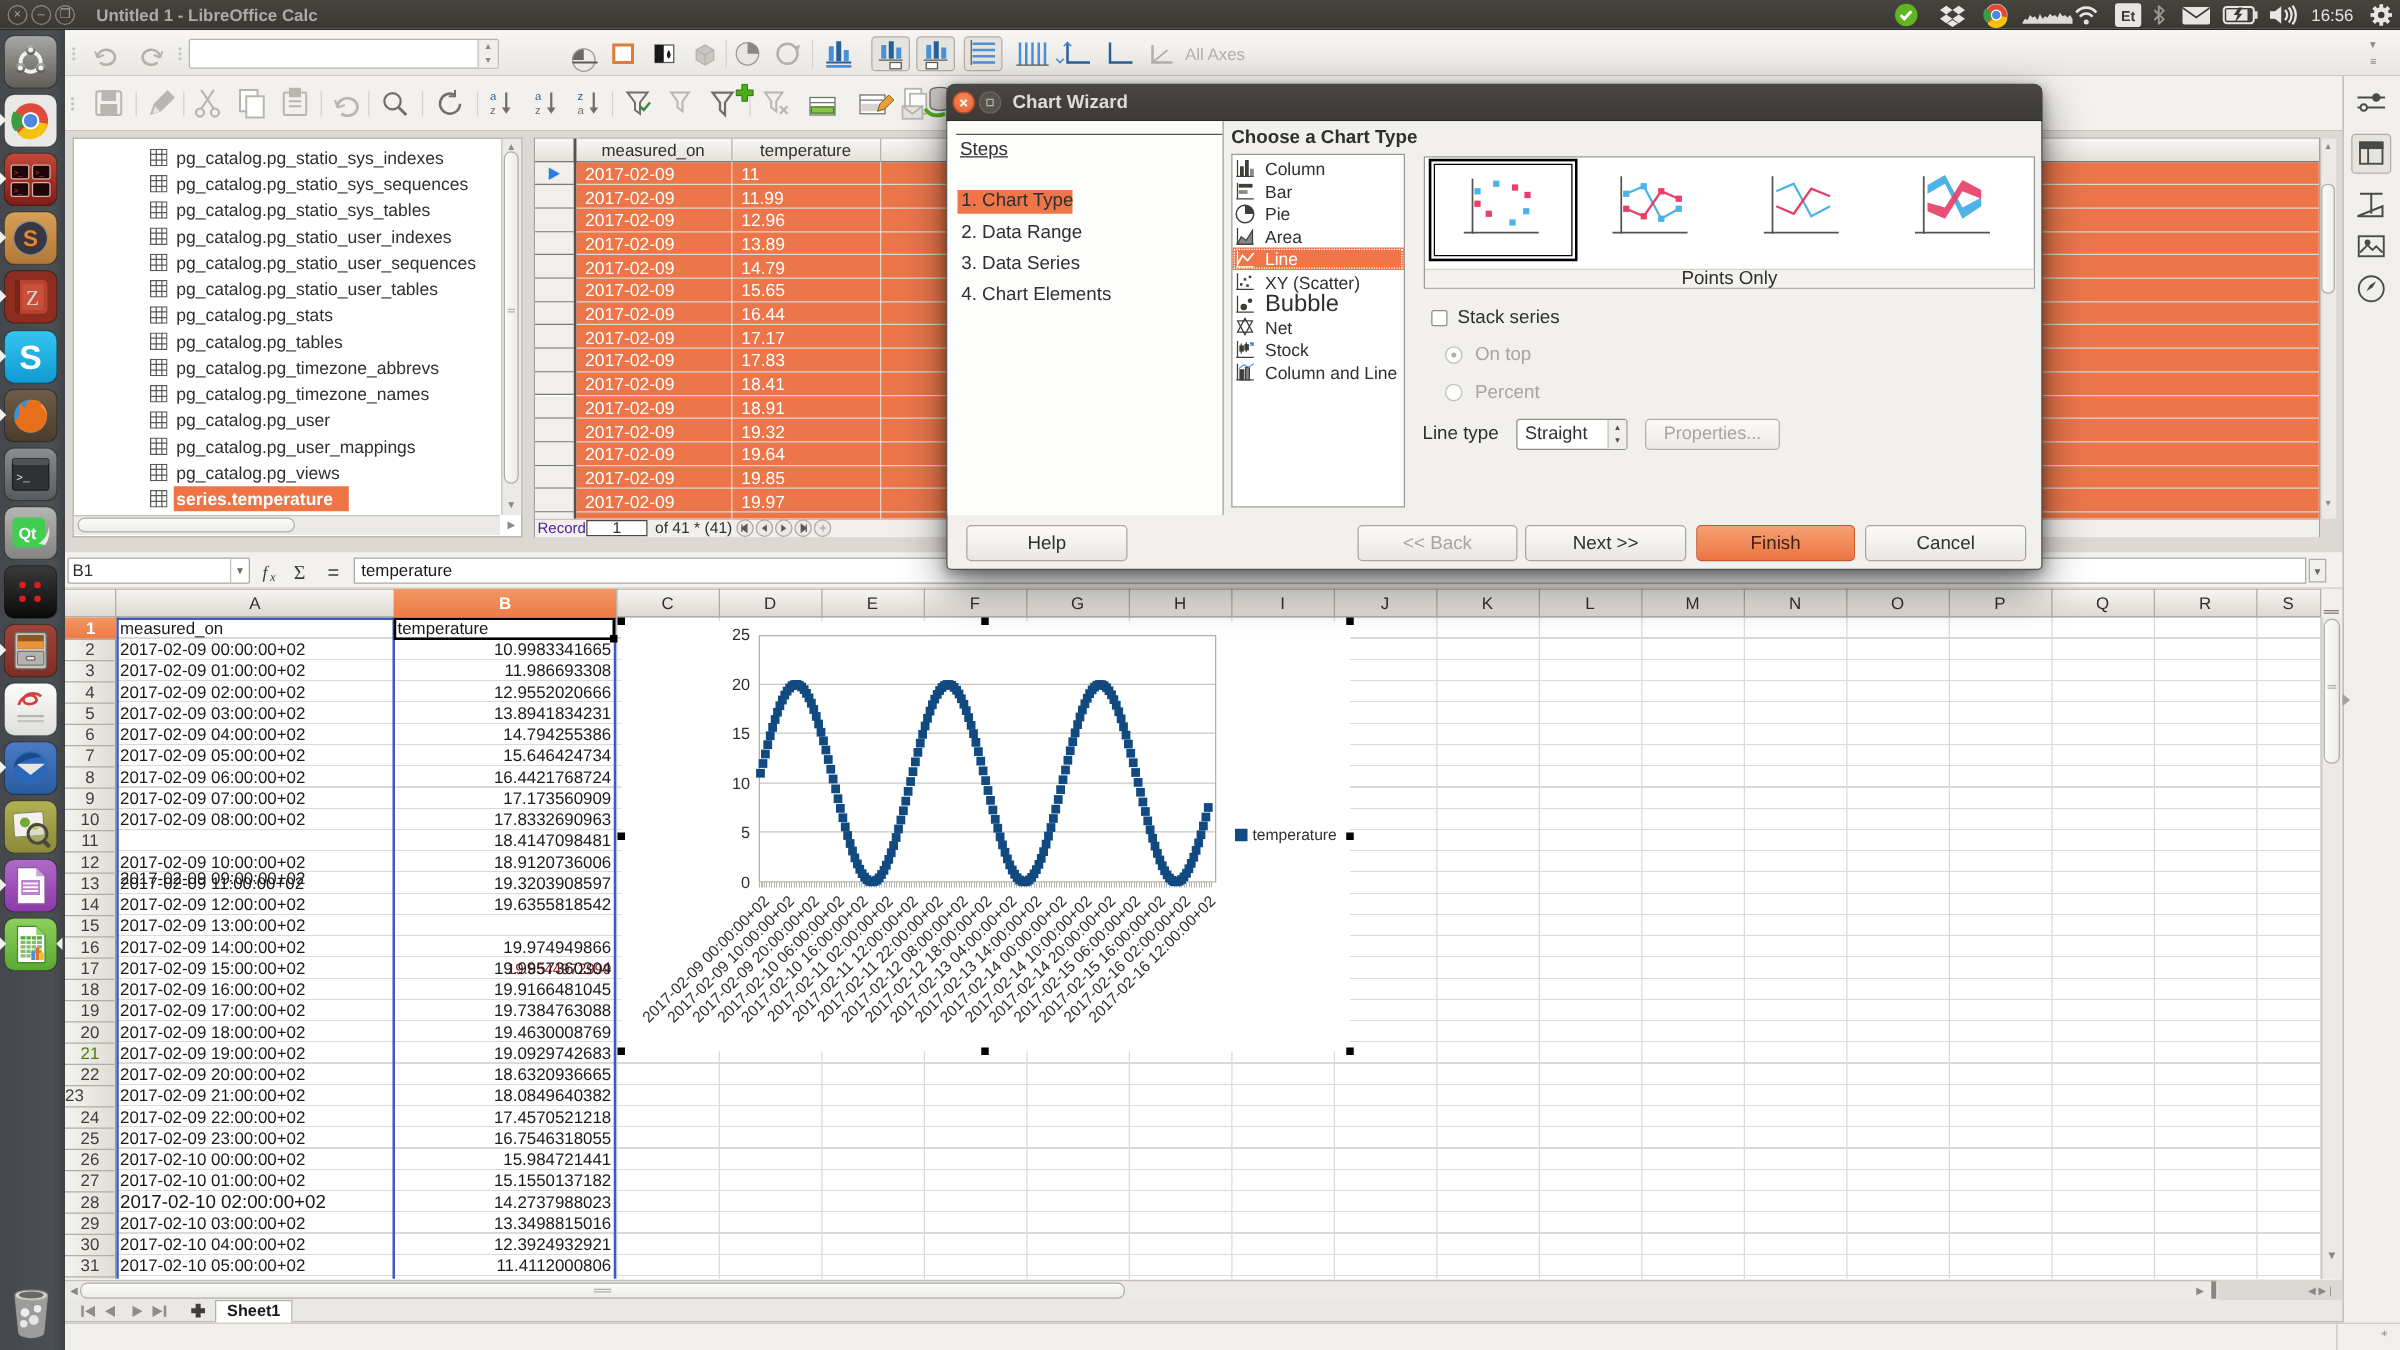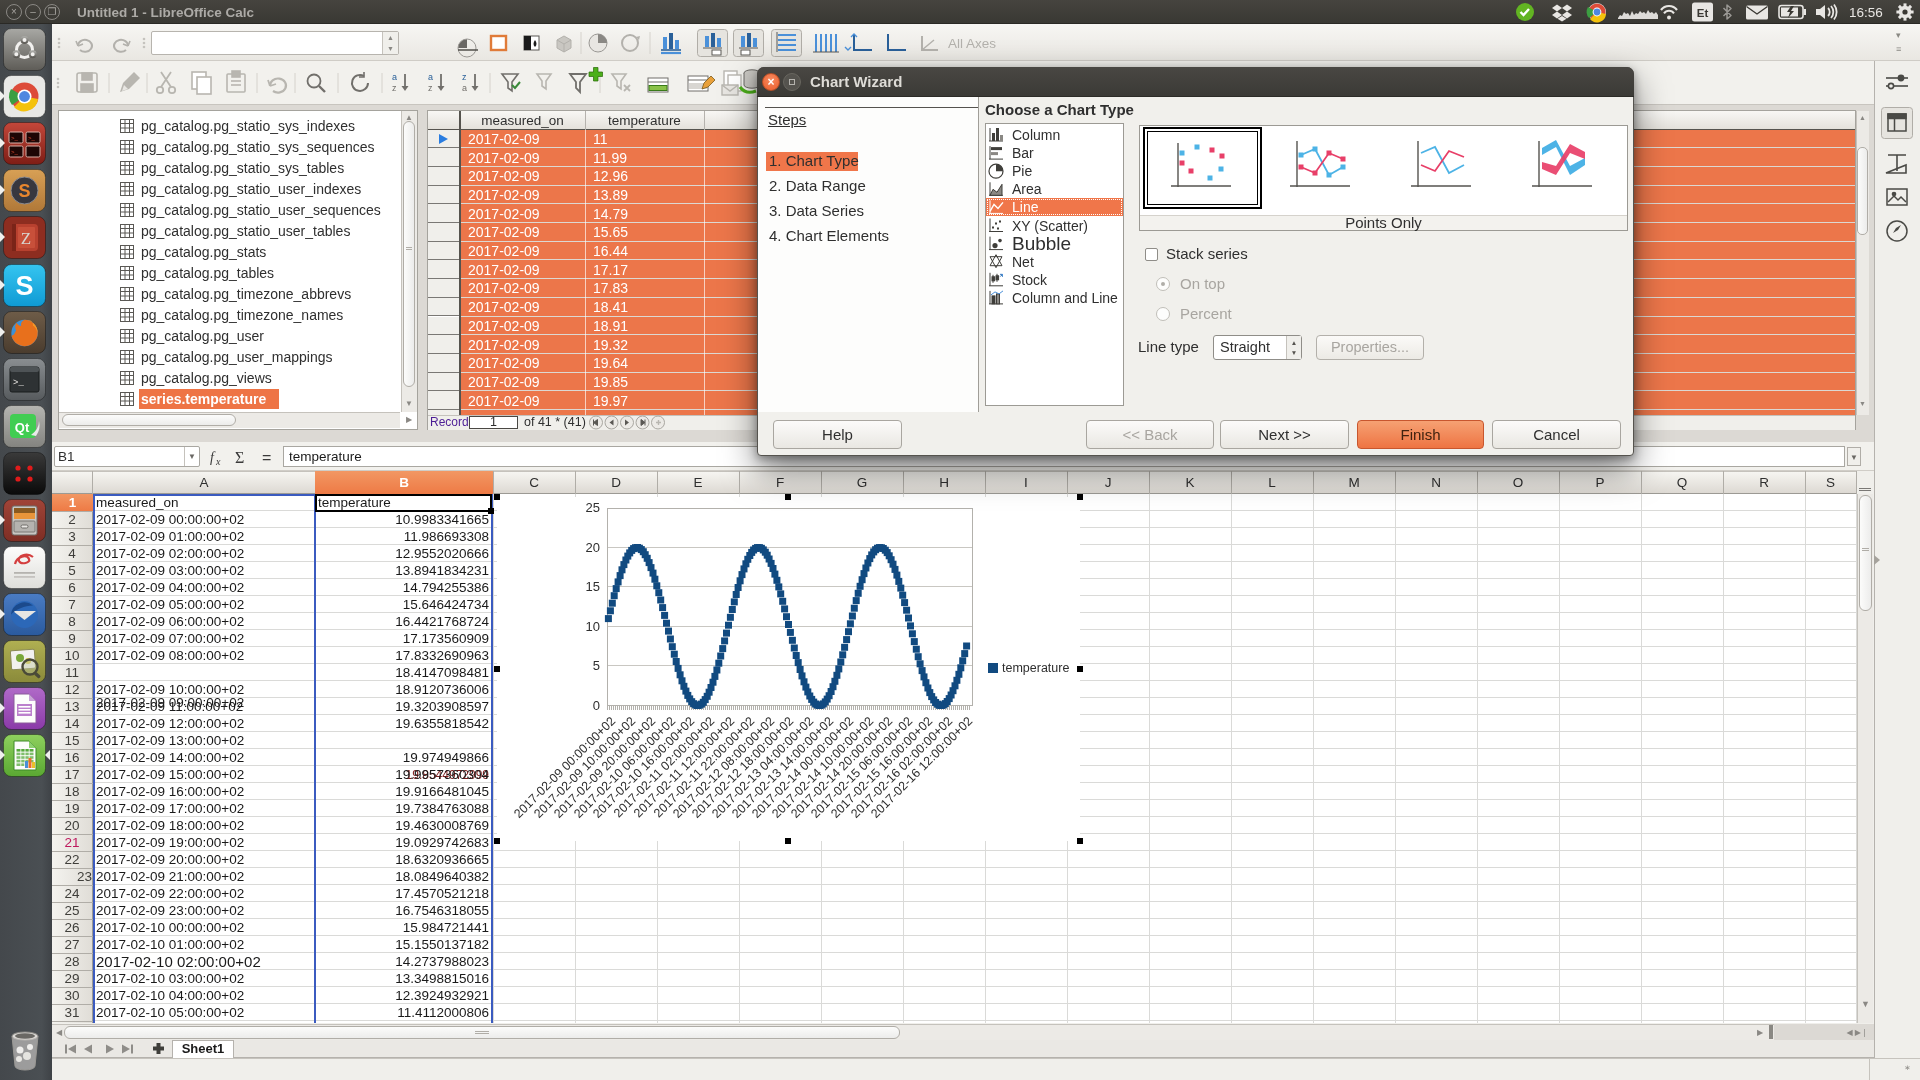--- a/index.html
+++ b/index.html
@@ -171,25 +171,25 @@
 <div class="txt" style="left:52px;top:744.0px;width:40px;text-align:center;font-size:13.5px;line-height:27.0px;color:#3f3e3a;z-index:7">16</div>
 <div class="ab" style="left:52px;top:766px;width:41px;height:1px;background:#b0ada7;z-index:6"></div>
 <div class="txt" style="left:52px;top:761.0px;width:40px;text-align:center;font-size:13.5px;line-height:27.0px;color:#3f3e3a;z-index:7">17</div>
 <div class="ab" style="left:52px;top:783px;width:41px;height:1px;background:#b0ada7;z-index:6"></div>
 <div class="txt" style="left:52px;top:778.0px;width:40px;text-align:center;font-size:13.5px;line-height:27.0px;color:#3f3e3a;z-index:7">18</div>
 <div class="ab" style="left:52px;top:800px;width:41px;height:1px;background:#b0ada7;z-index:6"></div>
 <div class="txt" style="left:52px;top:795.0px;width:40px;text-align:center;font-size:13.5px;line-height:27.0px;color:#3f3e3a;z-index:7">19</div>
 <div class="ab" style="left:52px;top:817px;width:41px;height:1px;background:#b0ada7;z-index:6"></div>
 <div class="txt" style="left:52px;top:812.0px;width:40px;text-align:center;font-size:13.5px;line-height:27.0px;color:#3f3e3a;z-index:7">20</div>
 <div class="ab" style="left:52px;top:834px;width:41px;height:1px;background:#b0ada7;z-index:6"></div>
-<div class="txt" style="left:52px;top:829.0px;width:40px;text-align:center;font-size:13.5px;line-height:27.0px;color:#be185d;z-index:7">21</div>
+<div class="txt" style="left:52px;top:829.0px;width:40px;text-align:center;font-size:13.5px;line-height:27.0px;color:#4d7c0f;z-index:7">21</div>
 <div class="ab" style="left:52px;top:851px;width:41px;height:1px;background:#b0ada7;z-index:6"></div>
 <div class="txt" style="left:52px;top:846.0px;width:40px;text-align:center;font-size:13.5px;line-height:27.0px;color:#3f3e3a;z-index:7">22</div>
 <div class="ab" style="left:52px;top:868px;width:41px;height:1px;background:#b0ada7;z-index:6"></div>
-<div class="txt" style="left:52px;top:863.0px;width:40px;text-align:right;font-size:13.5px;line-height:27.0px;color:#3f3e3a;z-index:7">23</div>
+<div class="txt" style="left:52px;top:863.0px;width:40px;text-align:left;font-size:13.5px;line-height:27.0px;color:#3f3e3a;z-index:7">23</div>
 <div class="ab" style="left:52px;top:885px;width:41px;height:1px;background:#b0ada7;z-index:6"></div>
 <div class="txt" style="left:52px;top:880.0px;width:40px;text-align:center;font-size:13.5px;line-height:27.0px;color:#3f3e3a;z-index:7">24</div>
 <div class="ab" style="left:52px;top:902px;width:41px;height:1px;background:#b0ada7;z-index:6"></div>
 <div class="txt" style="left:52px;top:897.0px;width:40px;text-align:center;font-size:13.5px;line-height:27.0px;color:#3f3e3a;z-index:7">25</div>
 <div class="ab" style="left:52px;top:919px;width:41px;height:1px;background:#b0ada7;z-index:6"></div>
 <div class="txt" style="left:52px;top:914.0px;width:40px;text-align:center;font-size:13.5px;line-height:27.0px;color:#3f3e3a;z-index:7">26</div>
 <div class="ab" style="left:52px;top:936px;width:41px;height:1px;background:#b0ada7;z-index:6"></div>
 <div class="txt" style="left:52px;top:931.0px;width:40px;text-align:center;font-size:13.5px;line-height:27.0px;color:#3f3e3a;z-index:7">27</div>
 <div class="ab" style="left:52px;top:953px;width:41px;height:1px;background:#b0ada7;z-index:6"></div>
 <div class="txt" style="left:52px;top:948.0px;width:40px;text-align:center;font-size:13.5px;line-height:27.0px;color:#3f3e3a;z-index:7">28</div>

